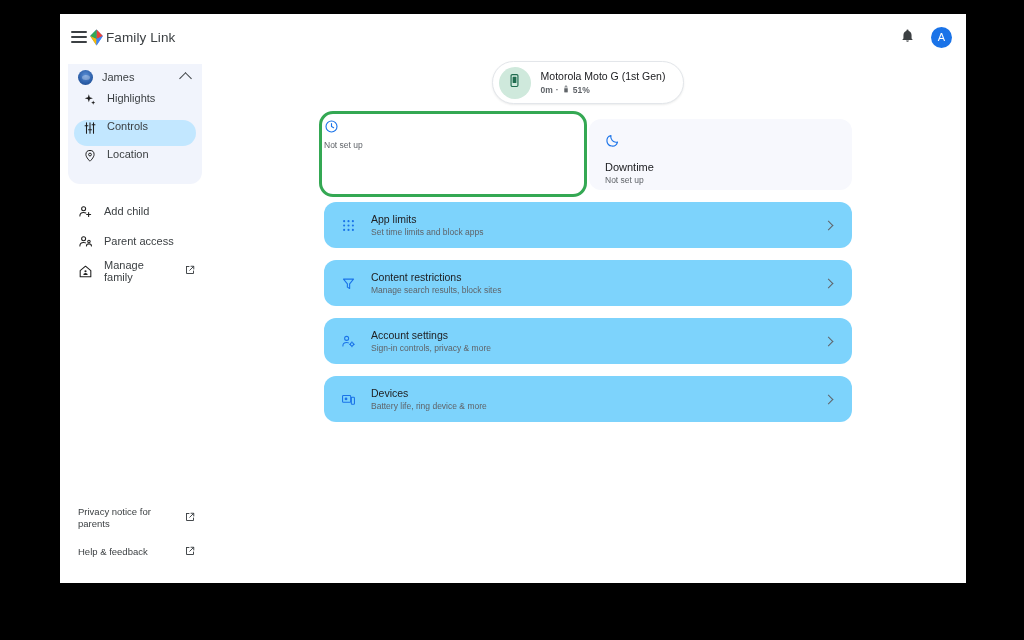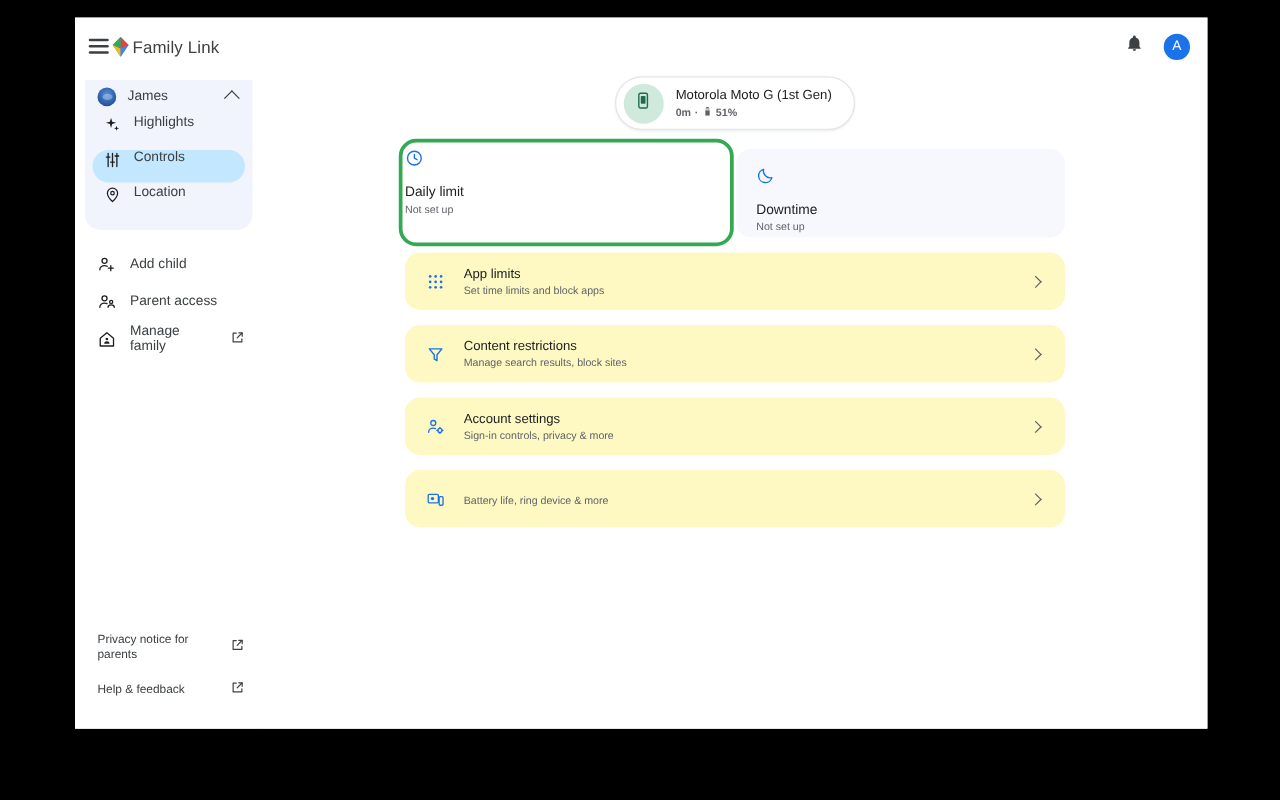--- a/index.html
+++ b/index.html
@@ -149,21 +149,21 @@
     background: #ffffff;
     z-index: 0;
   }
   .hl-inner {
     position: absolute; left: 0; top: 0; width: 100%; height: 100%;
     z-index: 1;
   }
 
   .row-card {
     height: 46px; margin-top: 12px;
-    background: #fef9c3; border-radius: 12px;
+    background: #7dd3fc; border-radius: 12px;
     display: flex; align-items: center;
     padding: 0 14px 0 16px; gap: 14px; cursor: pointer;
   }
   .row-icon { width: 17px; height: 17px; flex: 0 0 17px; display: flex; align-items: center; justify-content: center; }
   .row-text { flex: 1; }
   .row-title { font-size: 10.5px; color: #202124; }
   .row-sub { font-size: 8.5px; color: #5f6368; margin-top: 2px; }
   .chev-right { width: 7px; height: 7px; border-right: 1.6px solid #5f6368; border-top: 1.6px solid #5f6368; transform: rotate(45deg); margin-right: 6px; }
 </style>
 </head>
@@ -340,21 +340,20 @@
 
           <div class="big-card">
             <div class="highlight-ring"></div>
             <div class="hl-inner">
               <span>
                 <svg viewBox="0 0 24 24" width="15" height="15" fill="none" stroke="#1a73e8" stroke-width="1.8" stroke-linecap="round">
                   <circle cx="12" cy="12" r="8.8"></circle>
                   <path d="M12 7.2 V12 L15.4 14"></path>
                 </svg>
               </span>
-              <div class="ttl">Daily limit</div>
               <div class="sub">Not set up</div>
             </div>
           </div>
 
           <div class="big-card">
             <span>
               <svg viewBox="0 0 24 24" width="15" height="15" fill="none" stroke="#1a73e8" stroke-width="1.8" stroke-linejoin="round">
                 <path d="M20 14.5A8.6 8.6 0 0 1 9.5 4 8.6 8.6 0 1 0 20 14.5z"></path>
               </svg>
             </span>
@@ -415,20 +414,21 @@
 
         <div class="row-card">
           <span class="row-icon">
             <svg viewBox="0 0 24 24" width="15" height="15" fill="none" stroke="#1a73e8" stroke-width="1.7" stroke-linejoin="round">
               <rect x="2.5" y="5.5" width="13" height="11" rx="1.4"></rect>
               <rect x="16.5" y="8.5" width="5" height="11" rx="1.3"></rect>
               <circle cx="8" cy="11" r="2.2" fill="#1a73e8" stroke="none"></circle>
             </svg>
           </span>
           <div class="row-text">
+            <div class="row-title">Devices</div>
             <div class="row-sub">Battery life, ring device &amp; more</div>
           </div>
           <span class="chev-right"></span>
         </div>
 
       </div>
     </main>
   </div>
 </div>
 

